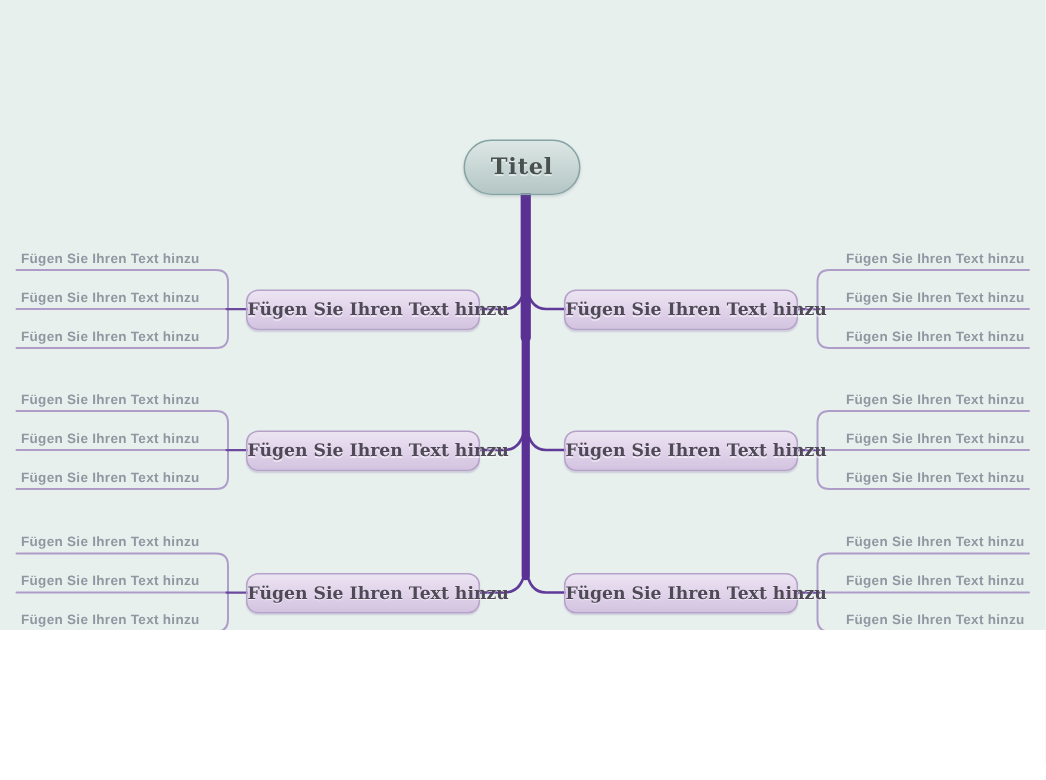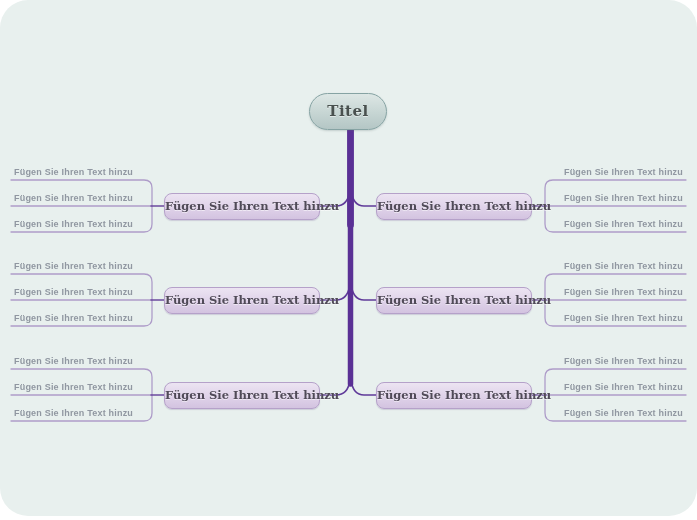--- a/index.html
+++ b/index.html
@@ -1,22 +1,21 @@
 <!DOCTYPE html>
 <html><head>
 <meta charset="utf-8">
 <style>
   html,body{margin:0;padding:0;}
   body{font-family:"Liberation Sans", sans-serif;}
   .canvas{
     position:relative;
-    width:697px;height:516px;
+    width:697px;height:420px;
     background:#e8f0ee;
     overflow:hidden;
-    border-radius:28px;
   }
   .lines{position:absolute;left:0;top:0;}
   .node{
     position:absolute;
     box-sizing:border-box;
     text-align:center;
     font-family:"DejaVu Serif", serif;
     font-weight:bold;
     cursor:pointer;
   }

